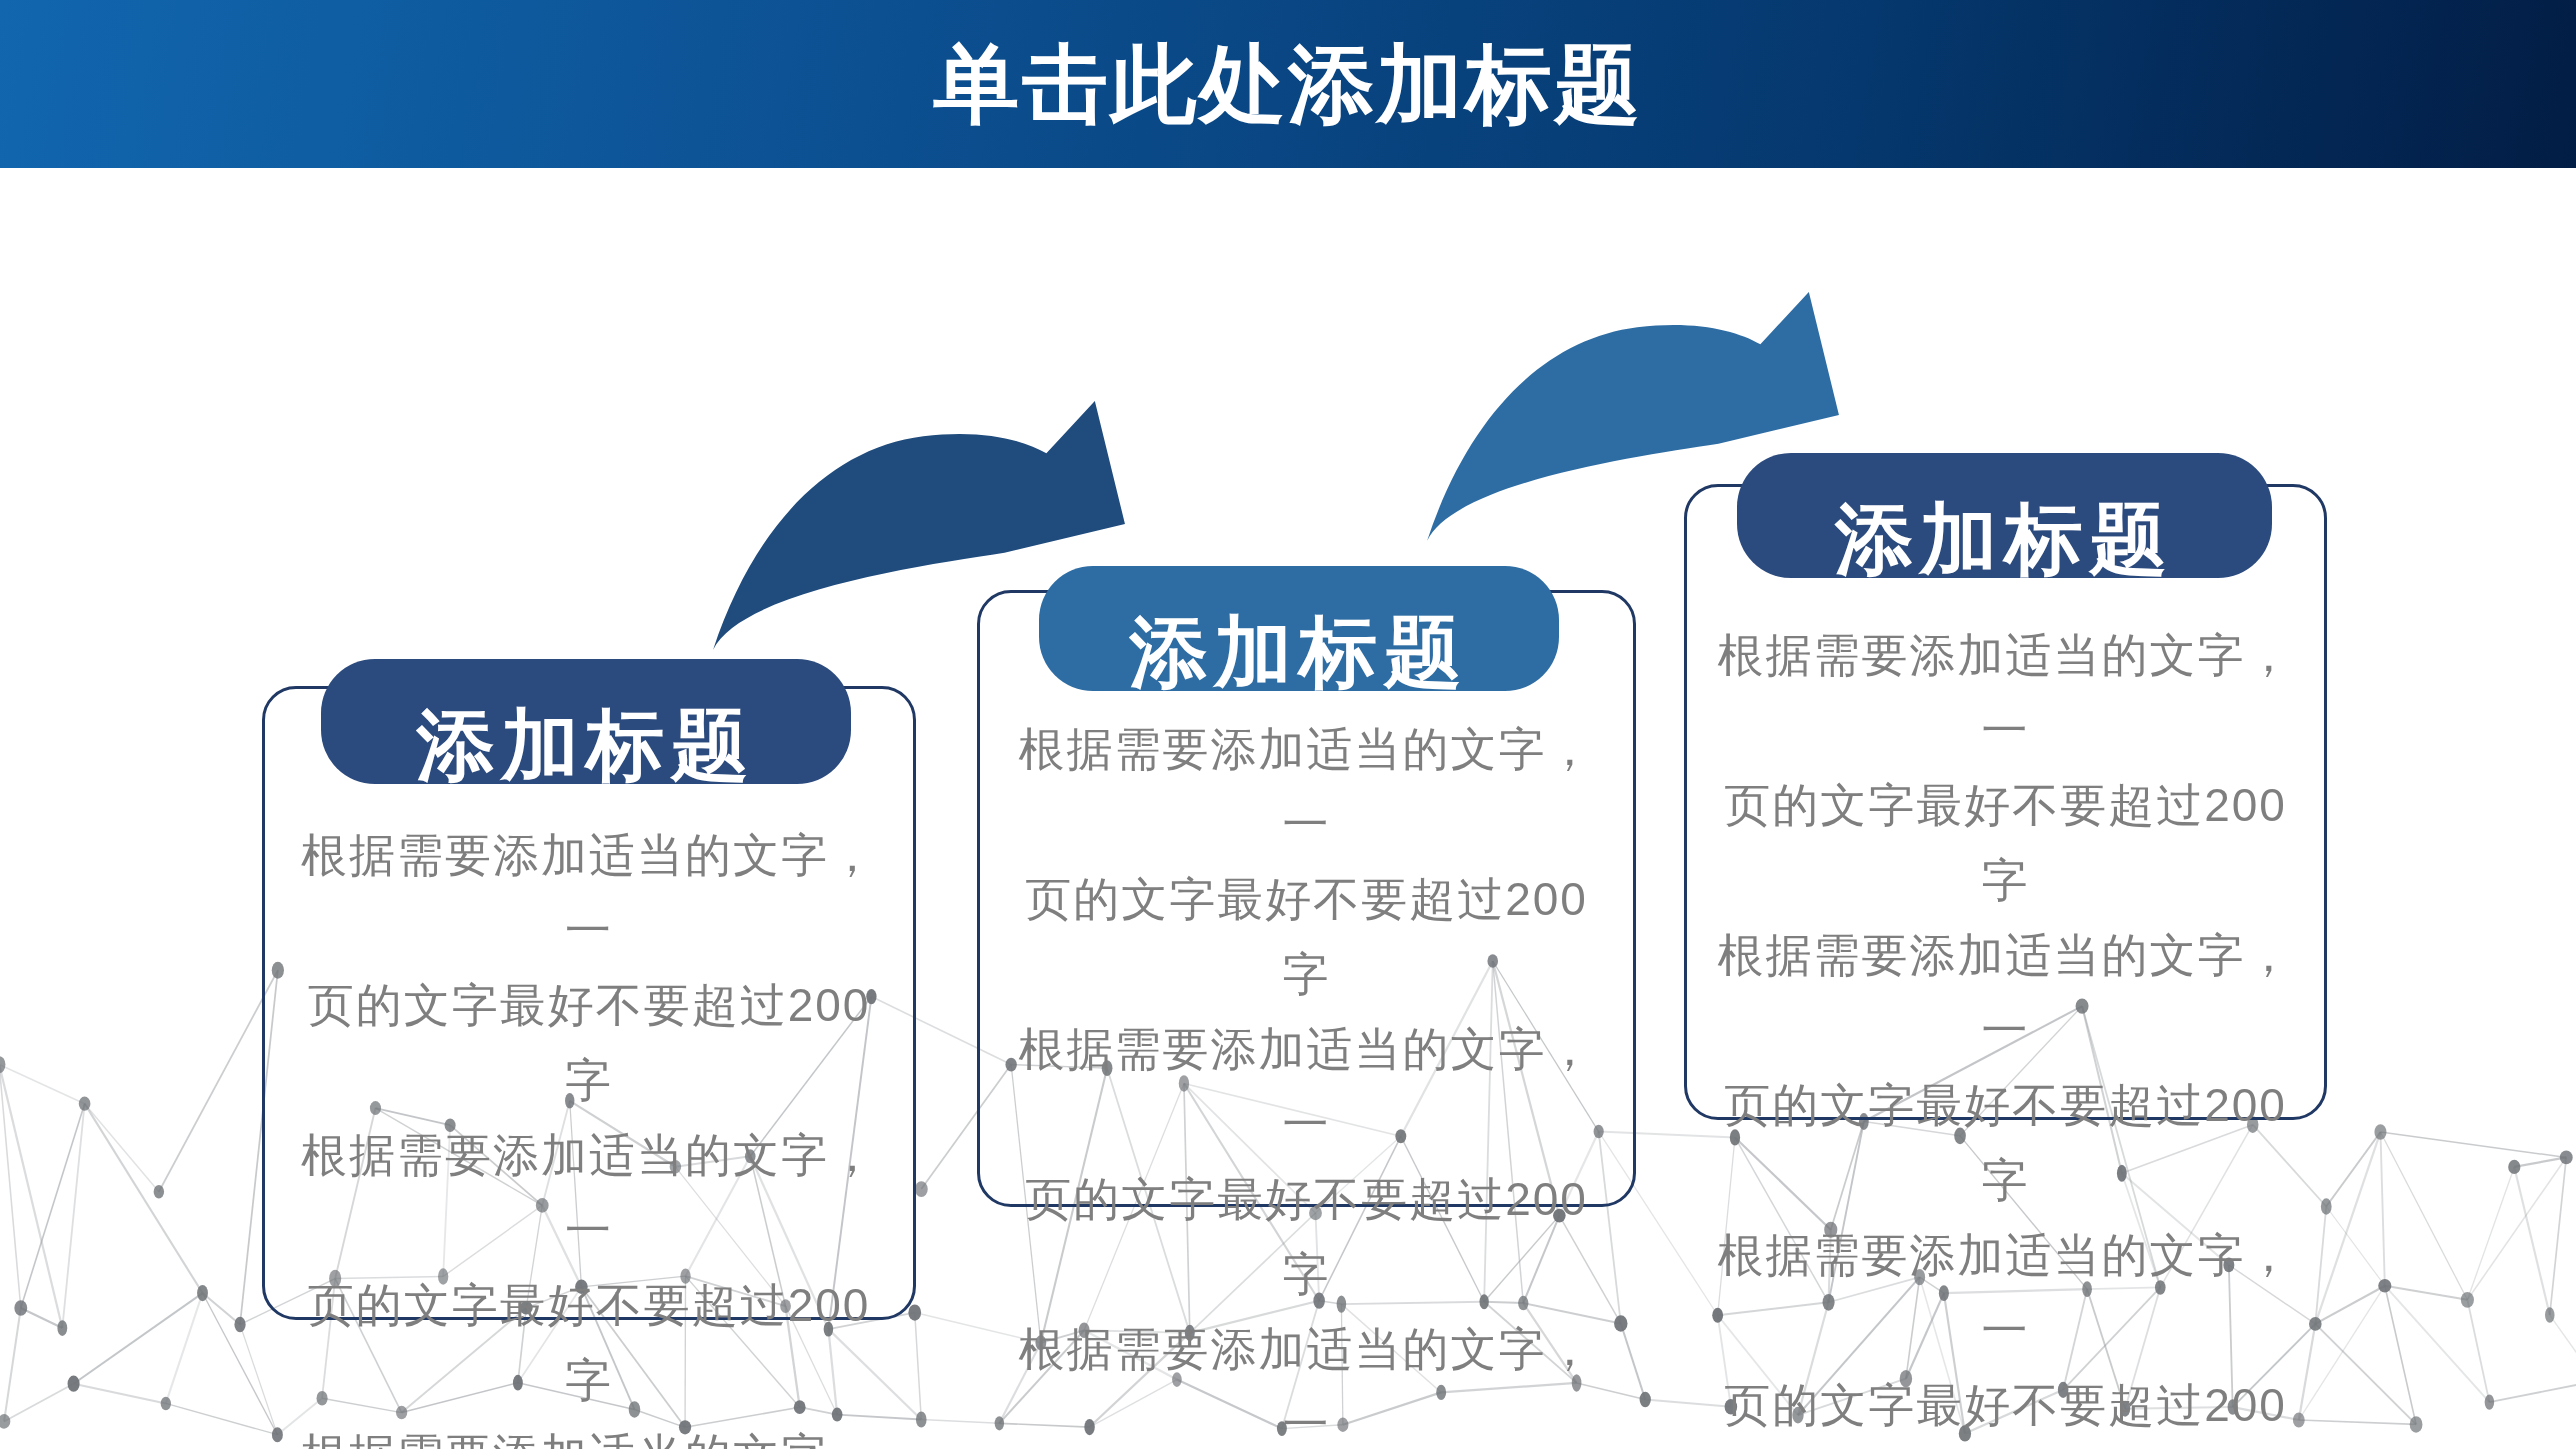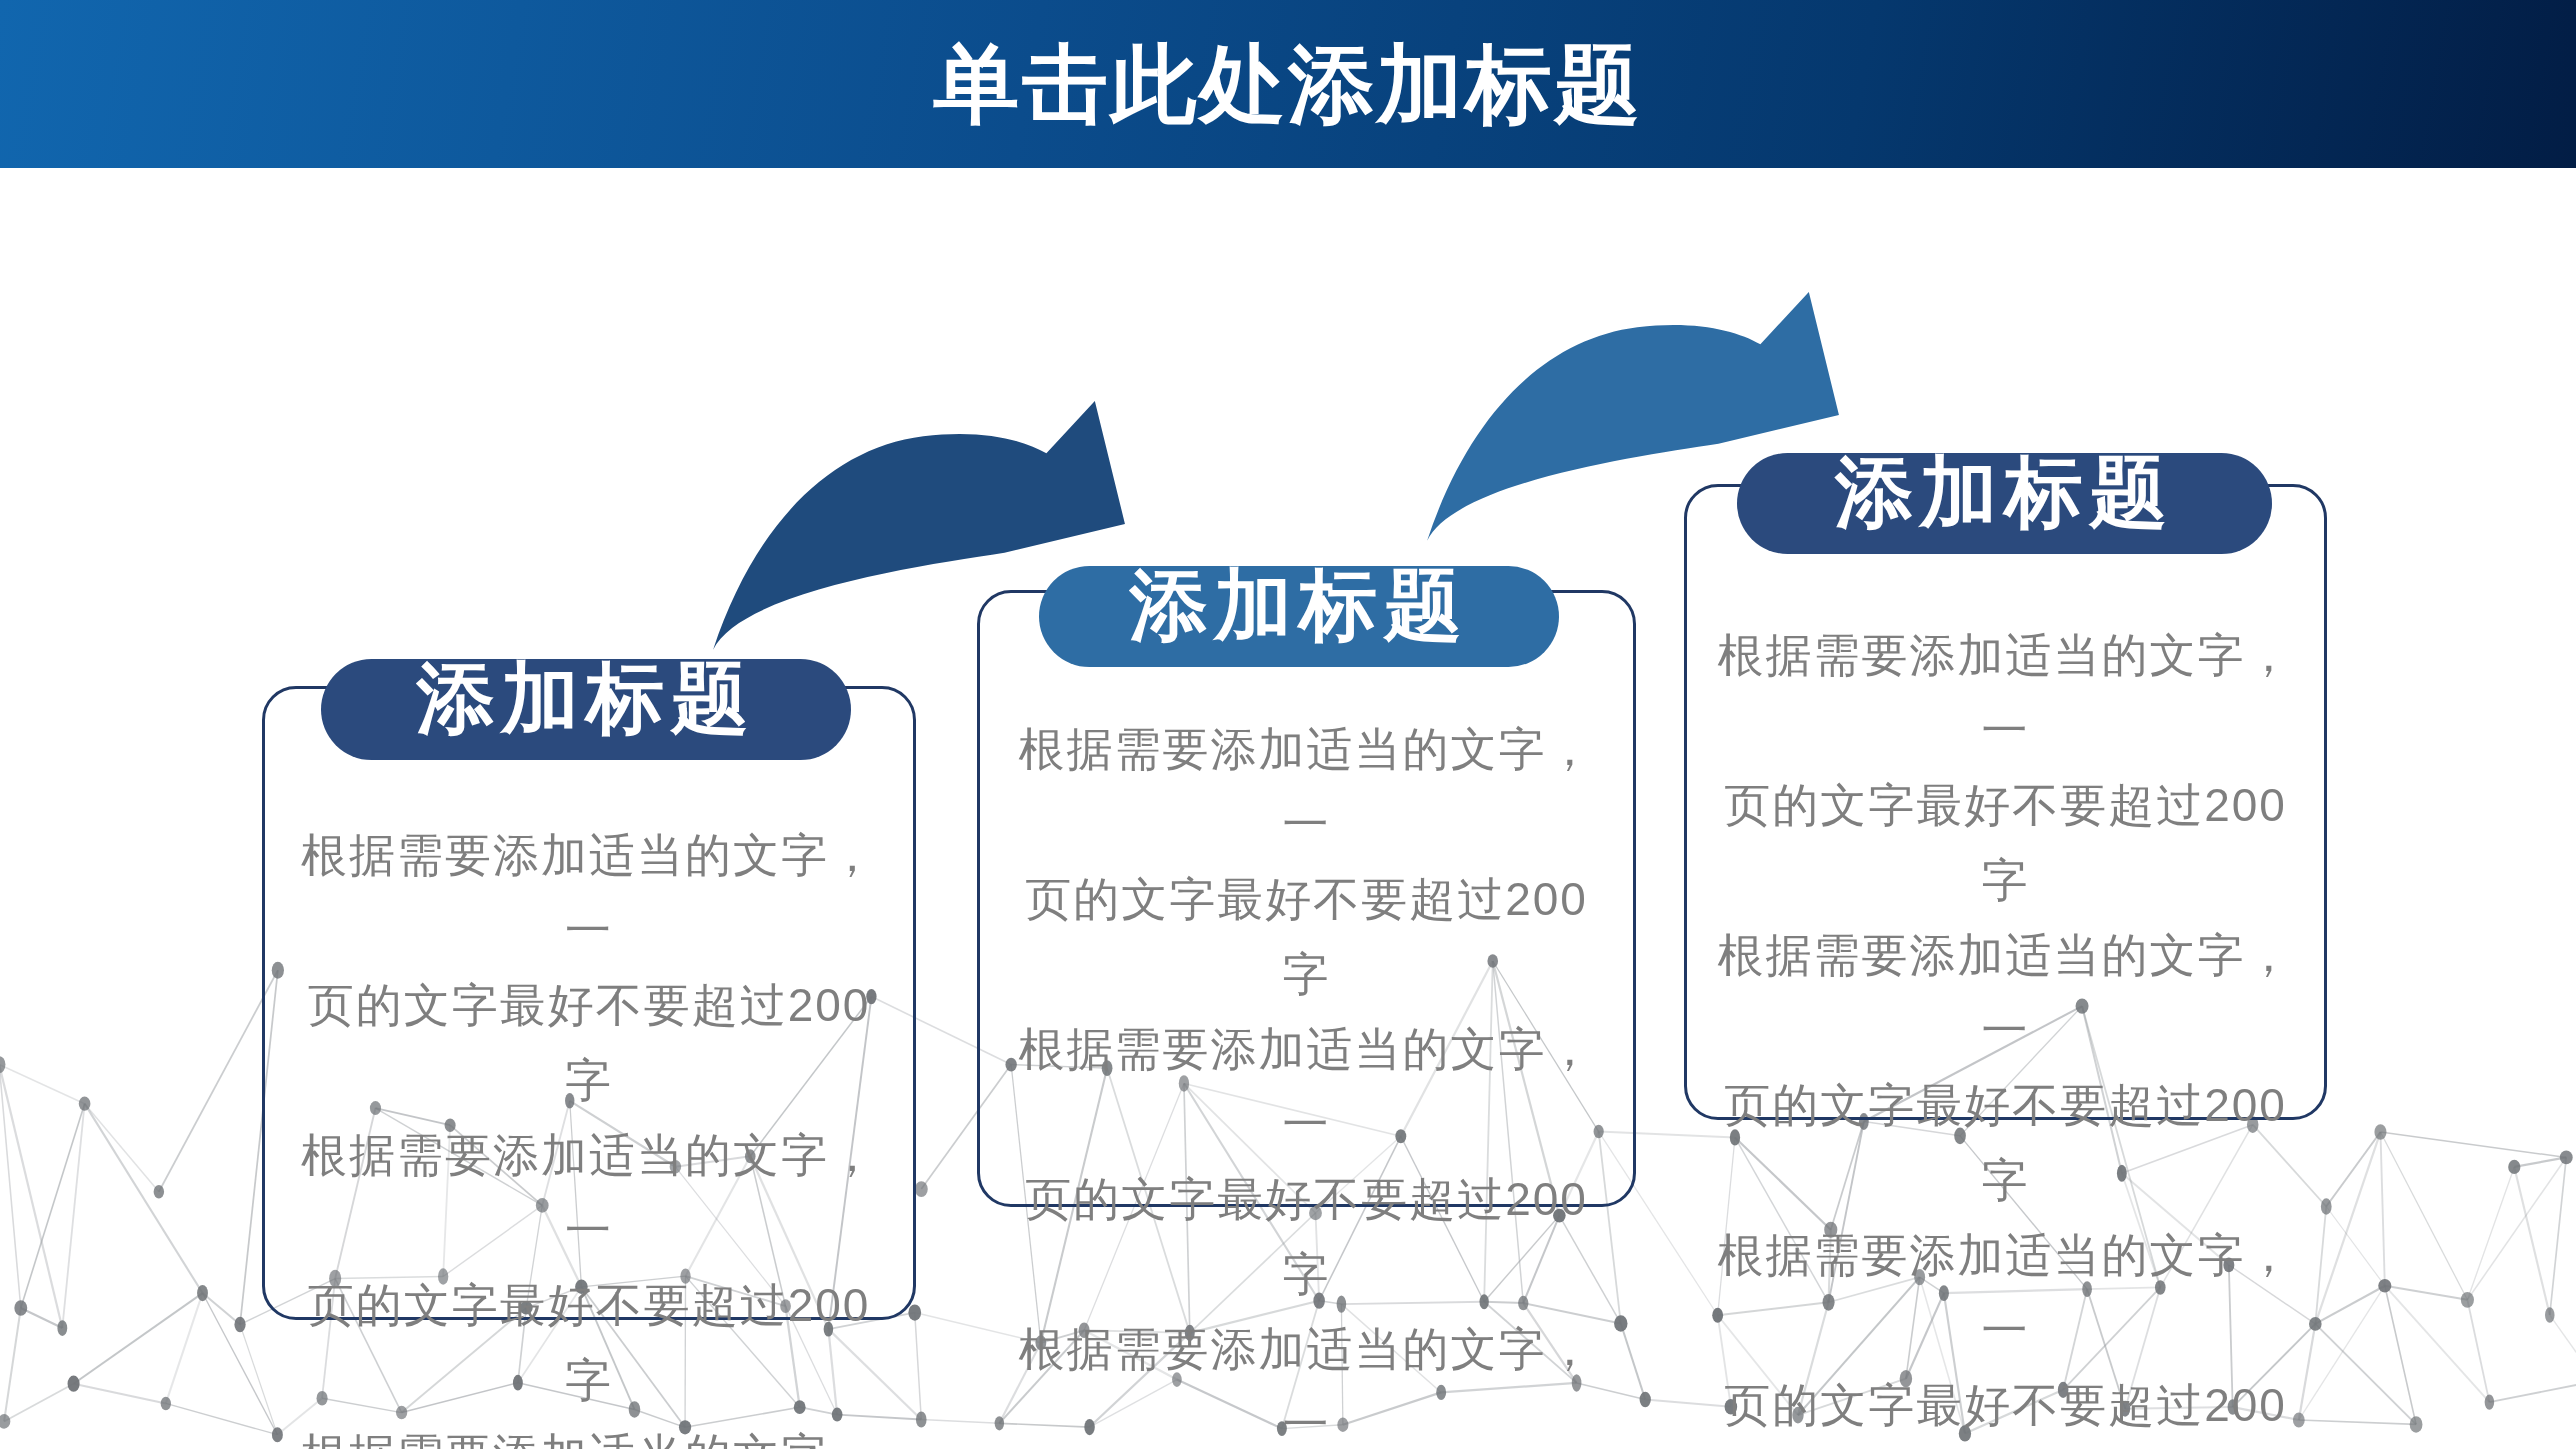--- a/index.html
+++ b/index.html
@@ -51,24 +51,24 @@
   
   .card {
     position: absolute;
     border: 3.4px solid var(--card-border);
     border-radius: 34px;
     background: transparent;
     z-index: 3;
   }
   .pill {
     position: absolute;
-    height: 101px;
+    height: 125px;
     border-radius: 54px;
     display: flex;
-    align-items: flex-start;
+    align-items: flex-end;
     justify-content: center;
     z-index: 4;
     cursor: text;
   }
   .pill .pill-label {
     color: #ffffff;
     font-size: 78px;
     font-weight: bold;
     letter-spacing: 6.7px;
     line-height: 1;

